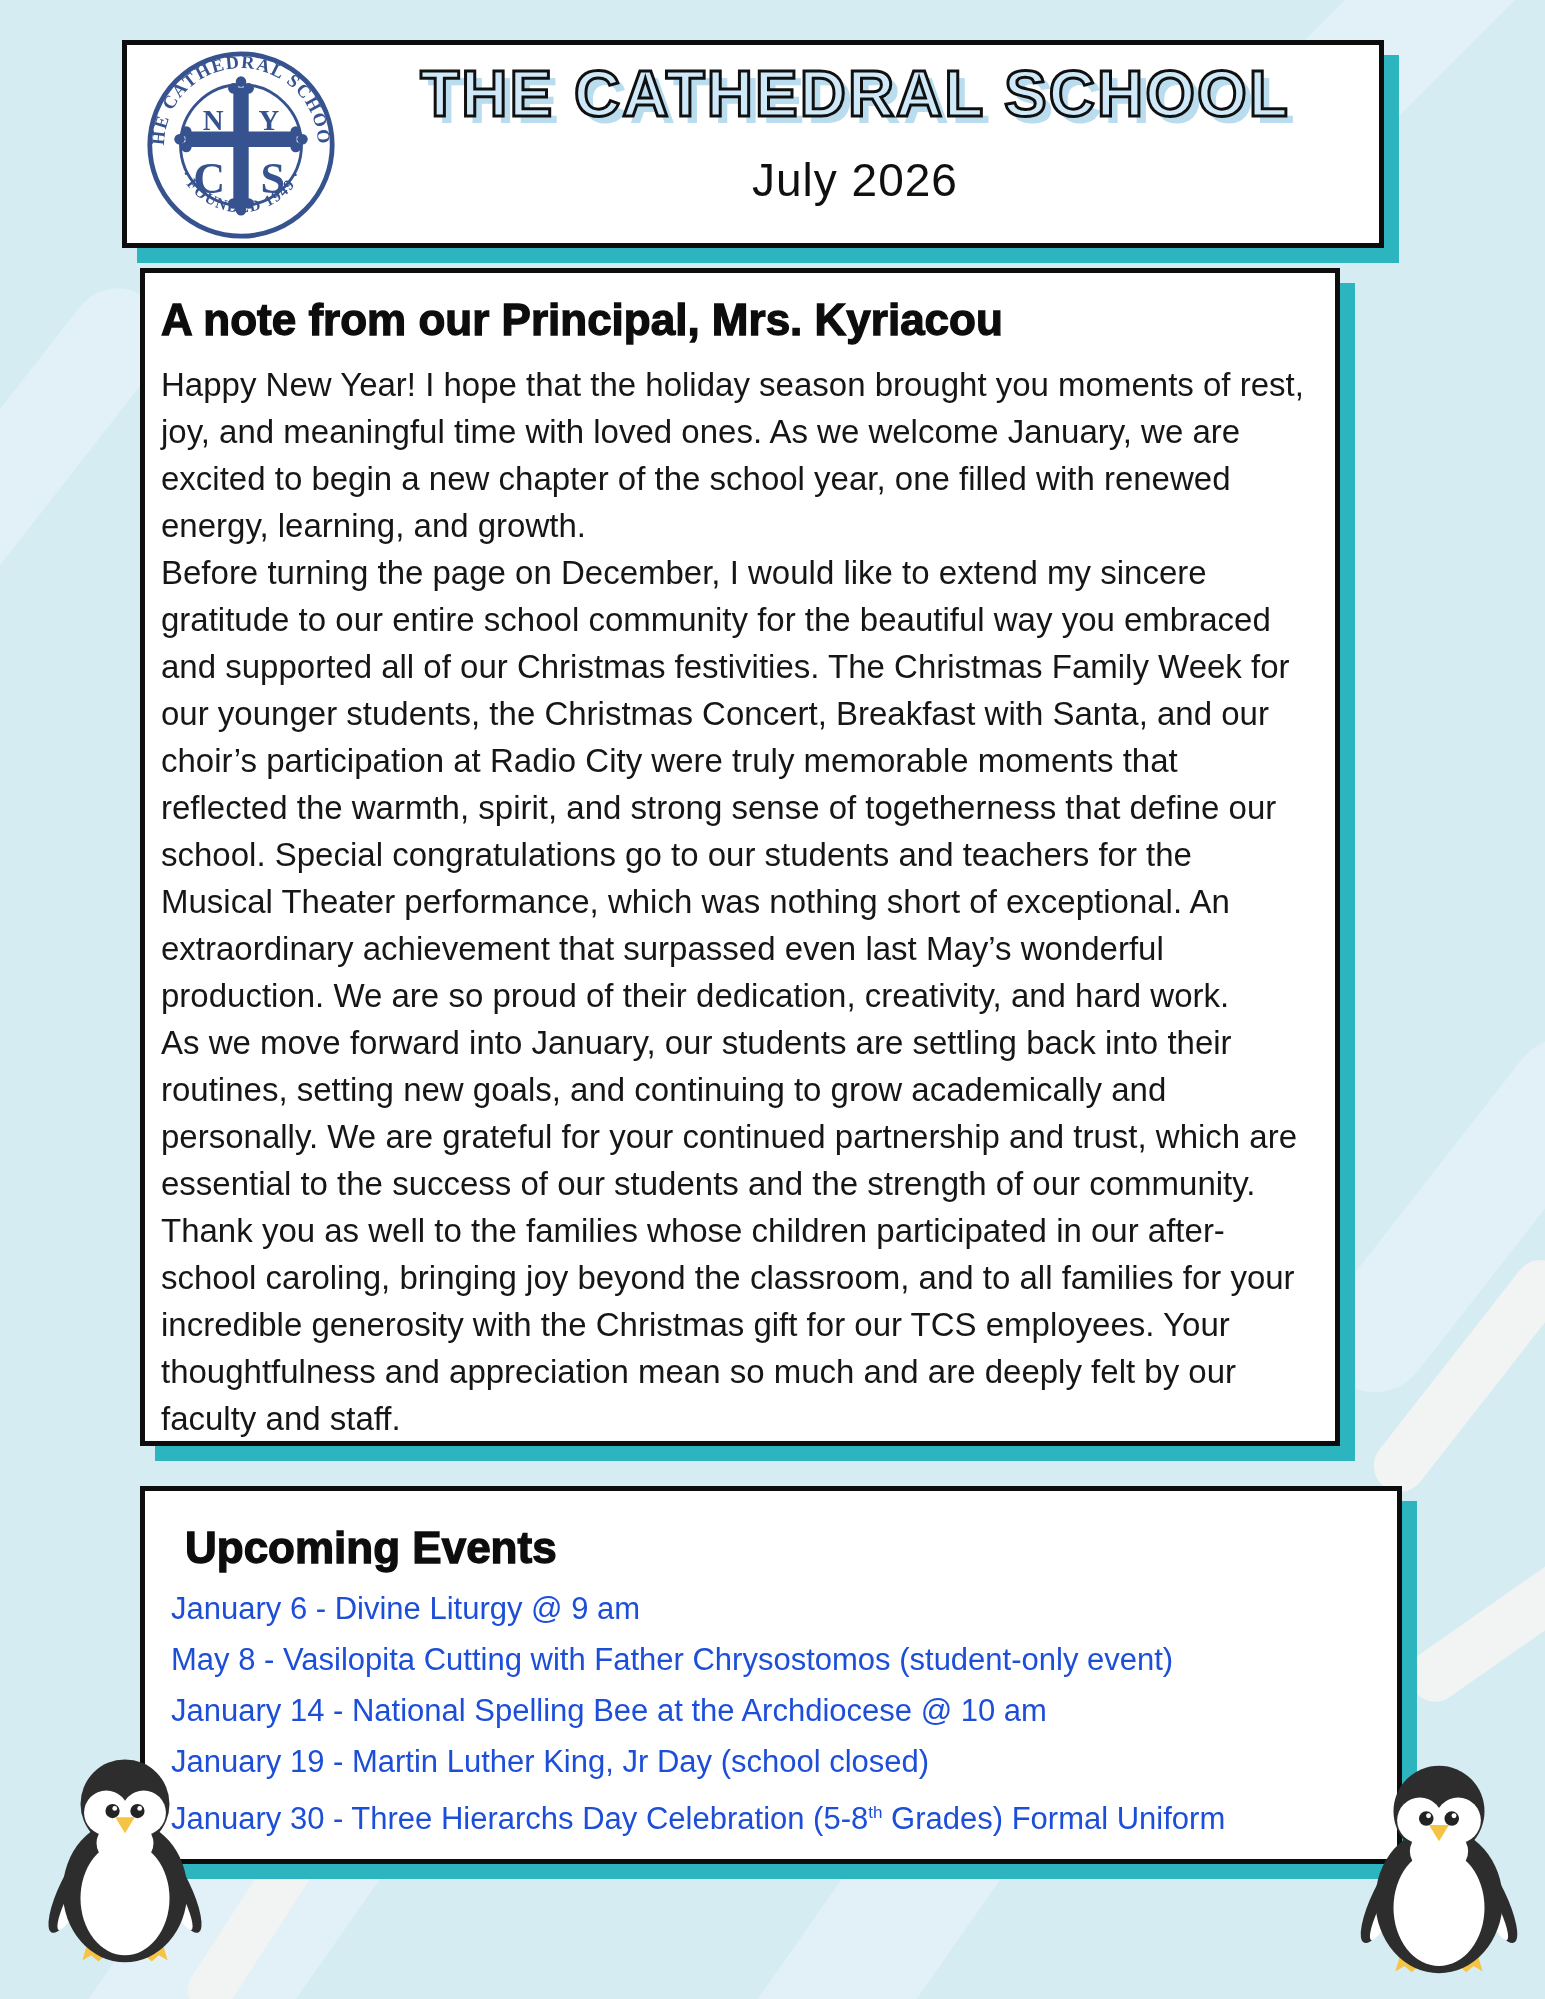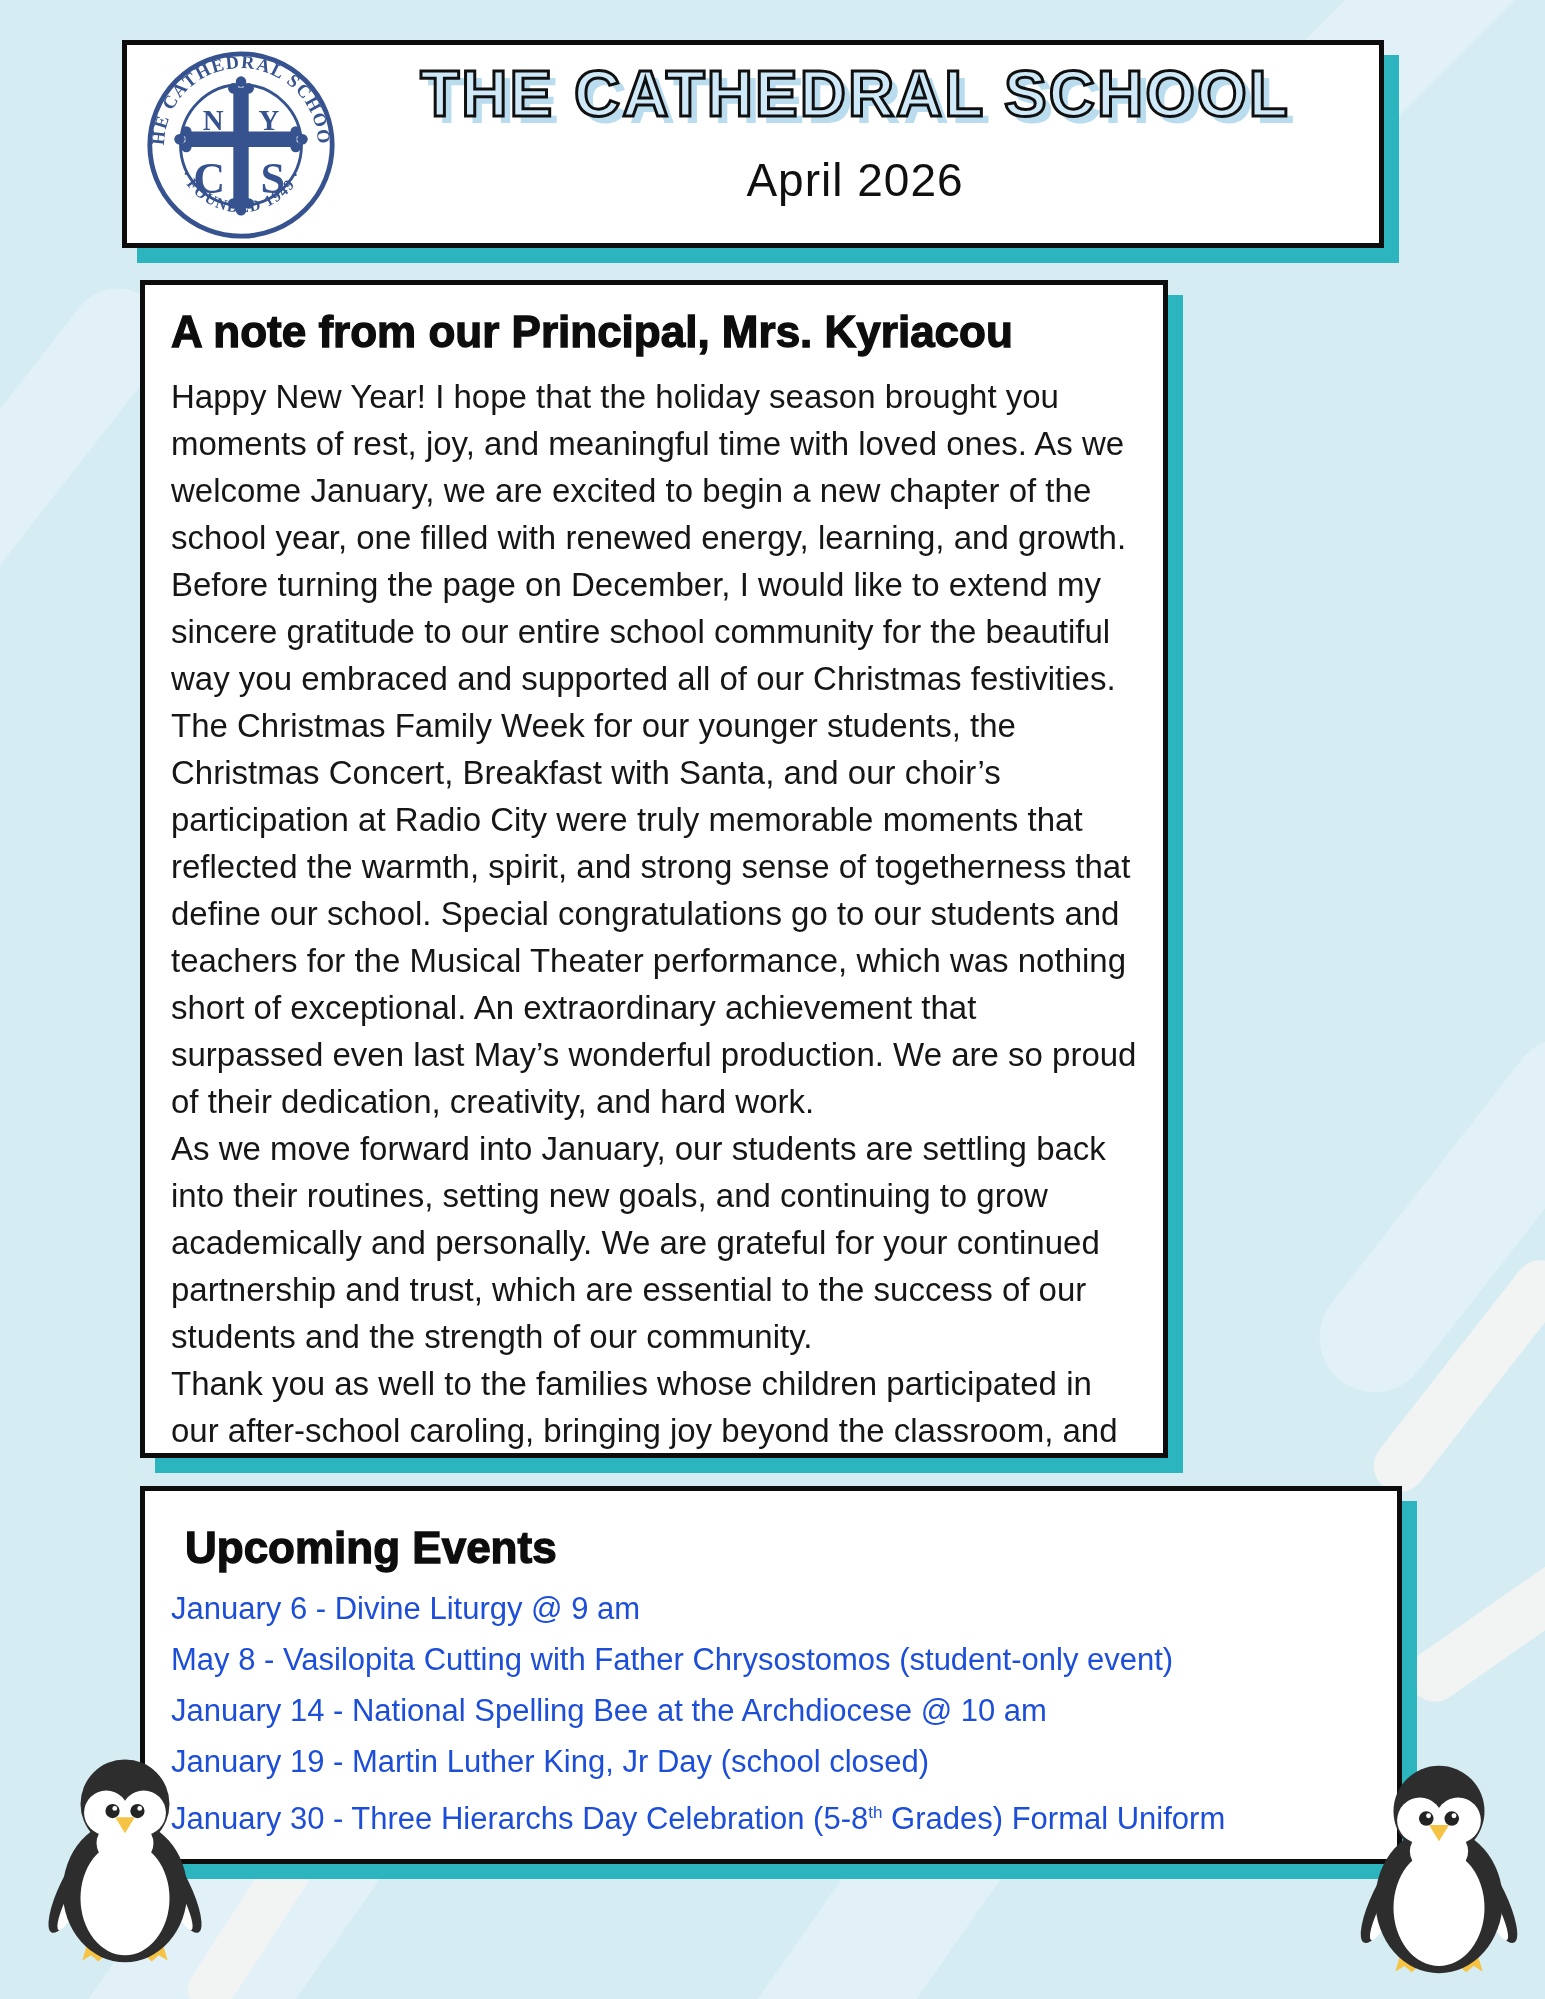--- a/index.html
+++ b/index.html
@@ -26,21 +26,21 @@
 
   .panel{
     position:absolute;
     background:#ffffff;
     border:5px solid #0d0d0d;
     box-shadow:15px 15px 0 #2cb4bf;
     box-sizing:border-box;
     z-index:2;
   }
   .header-box{left:122px;top:40px;width:1262px;height:208px;}
-  .note-box{left:140px;top:280px;width:1028px;height:1178px;padding:16px 26px 0 26px;overflow:hidden;}
+  .note-box{left:140px;top:268px;width:1200px;height:1178px;padding:16px 26px 0 16px;overflow:hidden;}
   .events-box{left:140px;top:1486px;width:1262px;height:378px;padding:26px 8px 0 26px;overflow:hidden;}
 
   .logo{position:absolute;left:18px;top:4px;width:192px;height:192px;}
 
   .title-wrap{position:absolute;left:212px;right:8px;top:12px;text-align:center;}
   .school-title{
     font-size:64px;font-weight:bold;letter-spacing:2px;
     color:#cfe9f8;
     -webkit-text-stroke:3px #101010;
     text-shadow:7px 7px 0 #b9ddef;
@@ -109,21 +109,21 @@
       </g>
       <g font-family="Liberation Serif, serif" font-weight="bold" fill="#36538f" text-anchor="middle">
         <text x="71" y="84" font-size="30">N</text>
         <text x="129" y="84" font-size="30">Y</text>
         <text x="67" y="150" font-size="46">C</text>
         <text x="133" y="150" font-size="46">S</text>
       </g>
     </svg>
     <div class="title-wrap">
       <div class="school-title">THE CATHEDRAL SCHOOL</div>
-      <div class="issue-date">April 2026</div>
+      <div class="issue-date">July 2026</div>
     </div>
   </div>
 
   <div class="panel note-box">
     <div class="note-heading">A note from our Principal, Mrs. Kyriacou</div>
     <div class="note-body">
       <p>Happy New Year! I hope that the holiday season brought you moments of rest, joy, and meaningful time with loved ones. As we welcome January, we are excited to begin a new chapter of the school year, one filled with renewed energy, learning, and growth.</p>
       <p>Before turning the page on December, I would like to extend my sincere gratitude to our entire school community for the beautiful way you embraced and supported all of our Christmas festivities. The Christmas Family Week for our younger students, the Christmas Concert, Breakfast with Santa, and our choir’s participation at Radio City were truly memorable moments that reflected the warmth, spirit, and strong sense of togetherness that define our school. Special congratulations go to our students and teachers for the Musical Theater performance, which was nothing short of exceptional. An extraordinary achievement that surpassed even last May’s wonderful production. We are so proud of their dedication, creativity, and hard work.</p>
       <p>As we move forward into January, our students are settling back into their routines, setting new goals, and continuing to grow academically and personally. We are grateful for your continued partnership and trust, which are essential to the success of our students and the strength of our community.</p>
       <p>Thank you as well to the families whose children participated in our after-school caroling, bringing joy beyond the classroom, and to all families for your incredible generosity with the Christmas gift for our TCS employees. Your thoughtfulness and appreciation mean so much and are deeply felt by our faculty and staff.</p>

